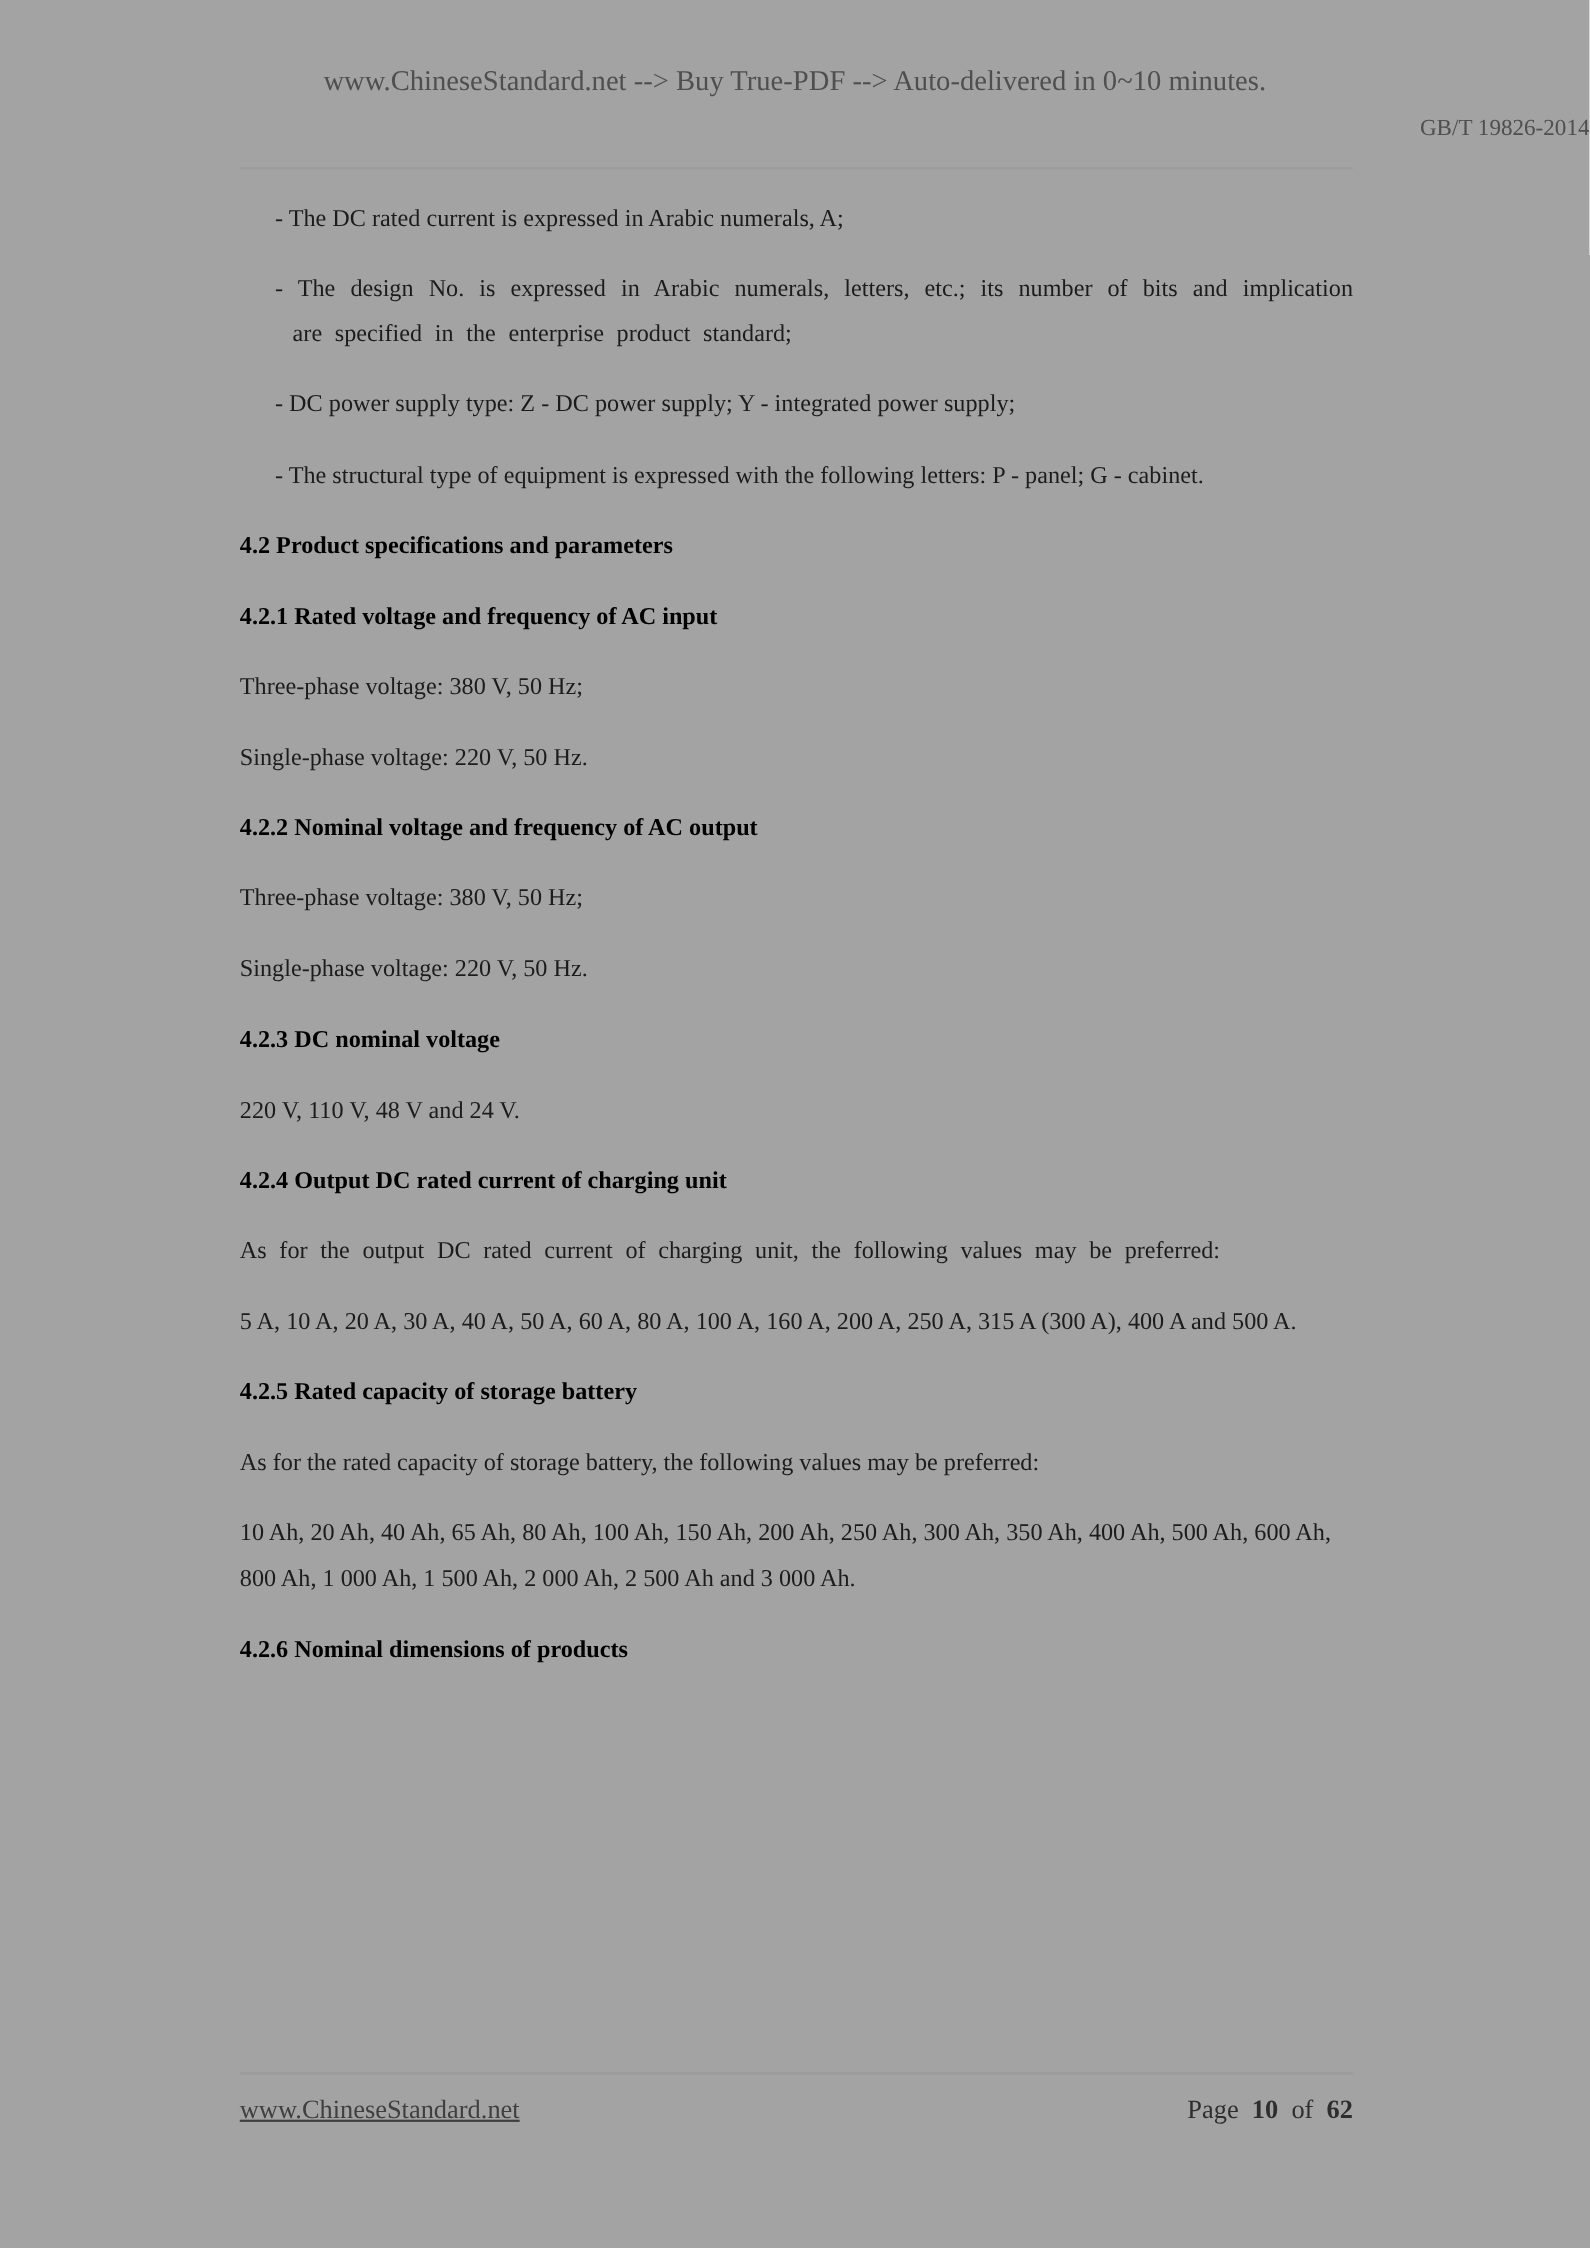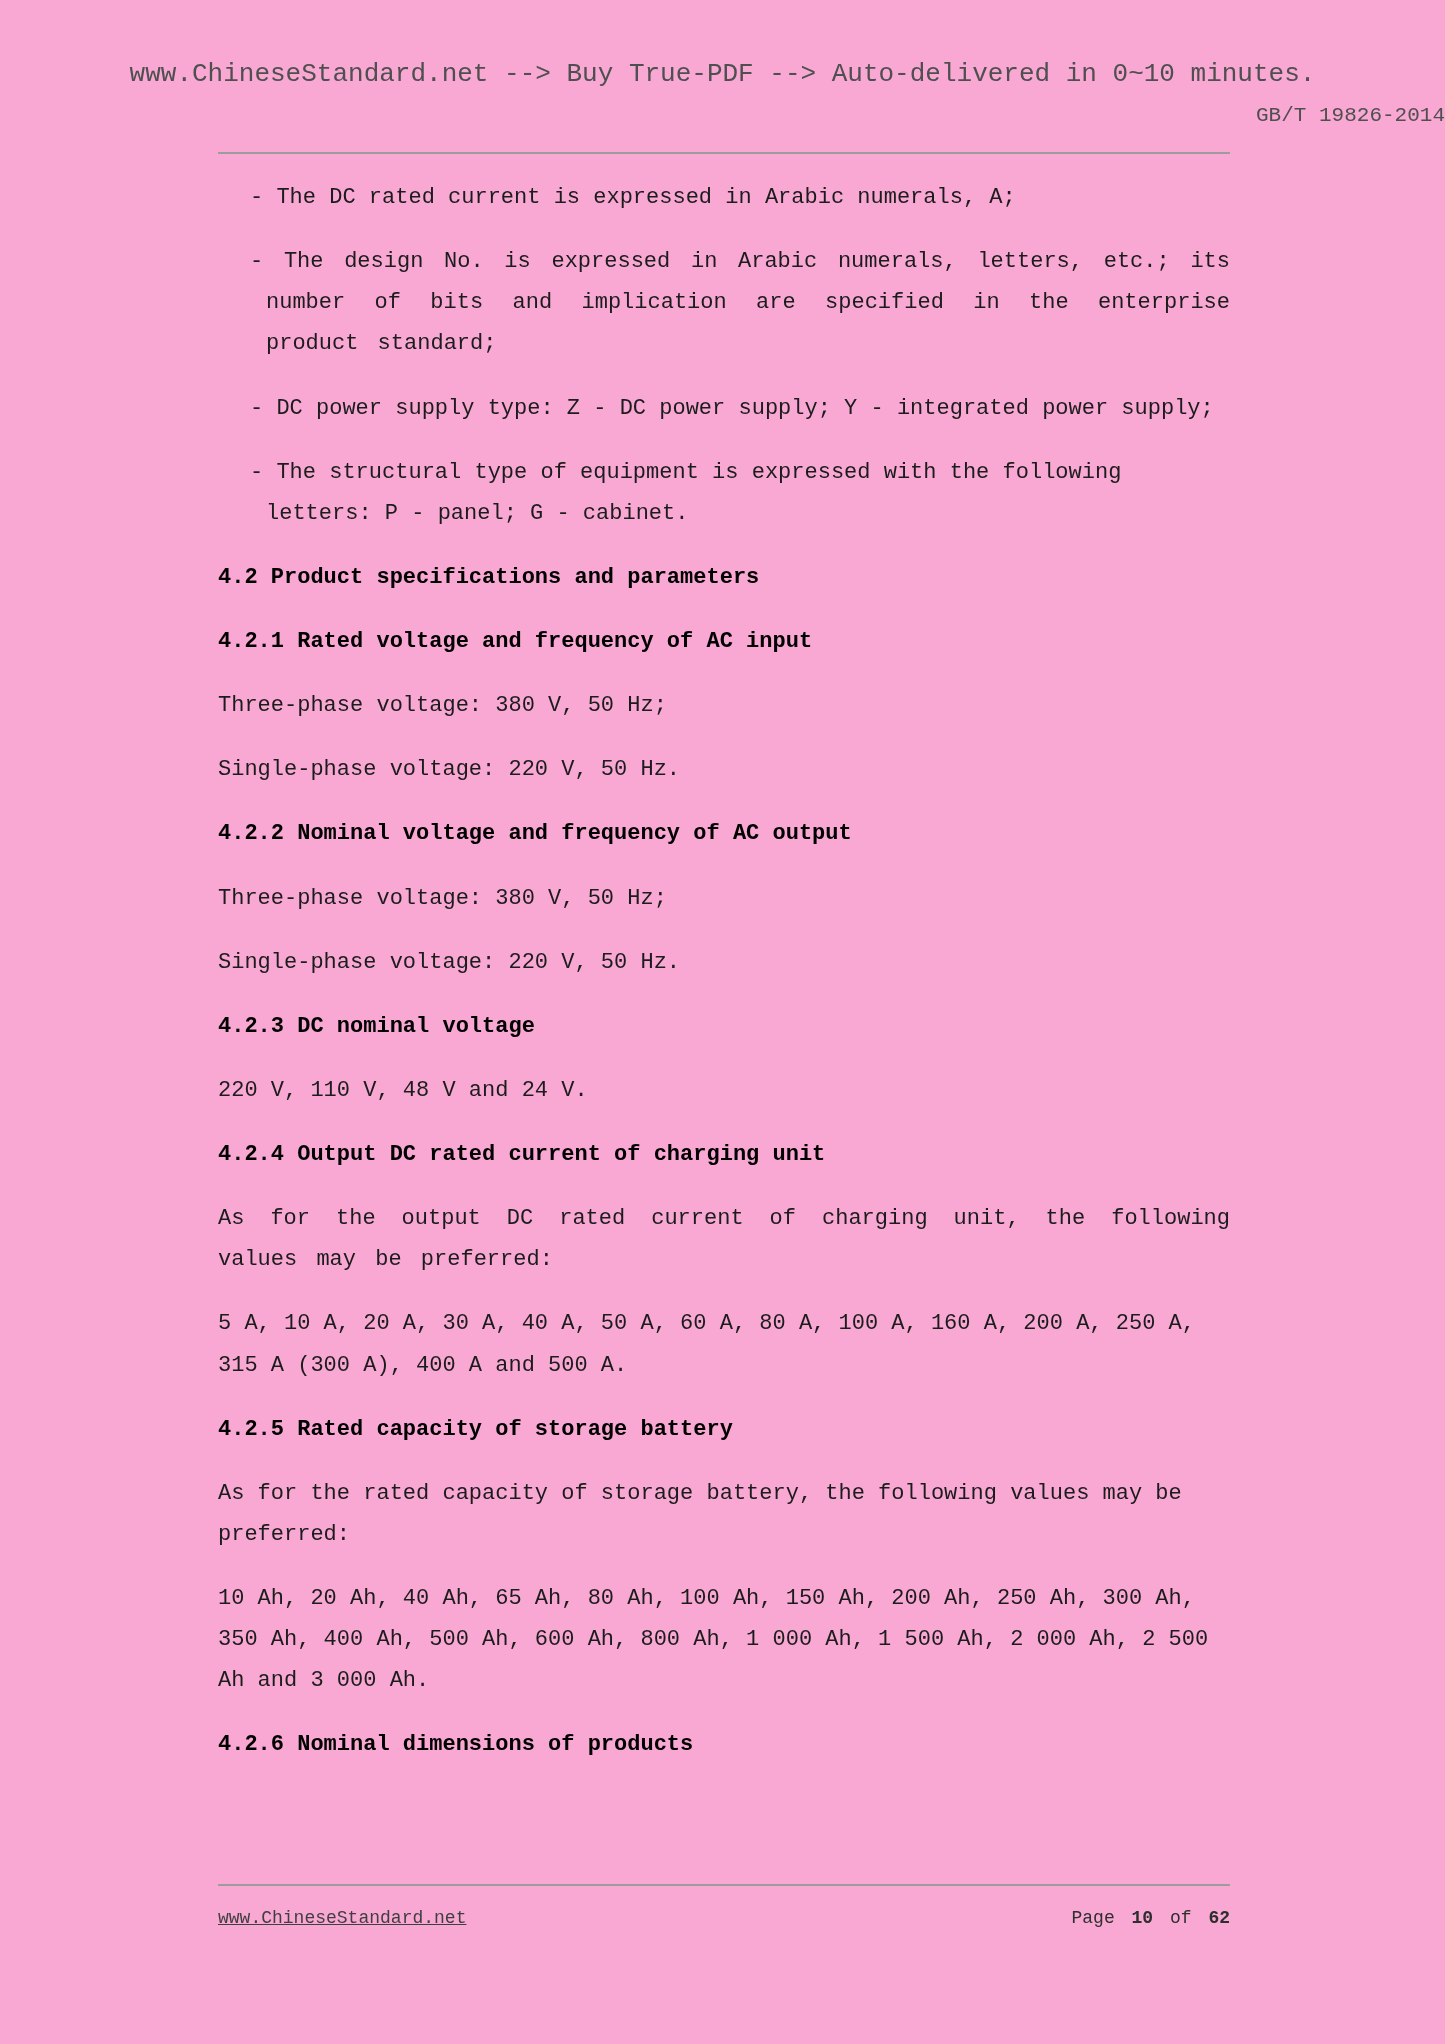--- a/index.html
+++ b/index.html
@@ -8,22 +8,22 @@
     --heading-text:#000000;
     --rule:#9c9c9c;
     --footer-link:#3f3f3f;
   }
   *{margin:0;padding:0;box-sizing:border-box;}
   html,body{background:#ffffff;}
   .page{
     position:relative;
     width:1445px;
     height:2044px;
-    background:#f9a8d4;
-    font-family:Liberation Mono, monospace;
+    background:#a3a3a3;
+    font-family:Liberation Serif, serif;
     color:var(--body-text);
     overflow:hidden;
   }
   
   .pdf-header{
     padding-top:58px;
     text-align:center;
   }
   .tagline{
     font-size:26px;
@@ -66,21 +66,21 @@
     position:absolute;
     left:218px;right:215px;top:1884px;
     border-top:2px solid var(--rule);
   }
   .pdf-footer{
     position:absolute;
     left:218px;right:215px;top:1903px;
     display:flex;
     justify-content:space-between;
     align-items:baseline;
-    font-size:18px;
+    font-size:24px;
     line-height:30px;
   }
   .site-link{
     color:var(--footer-link);
     text-decoration:underline;
     cursor:pointer;
   }
   .page-indicator{color:#2e2e2e;}
   .page-indicator span{margin-left:6px;}
   .page-indicator span:first-child{margin-left:0;margin-top:32px;}

